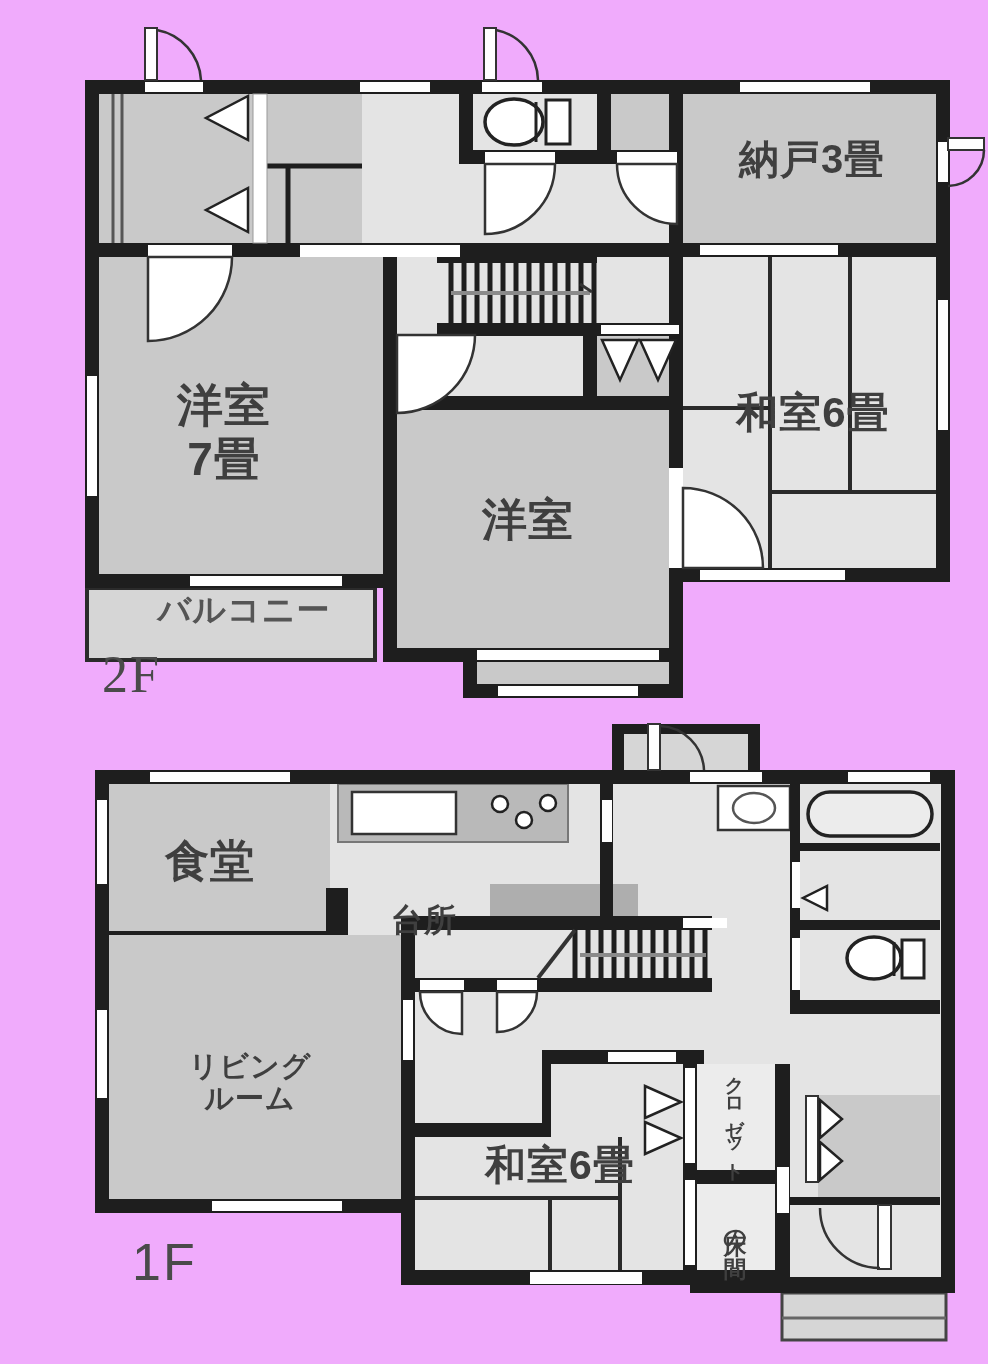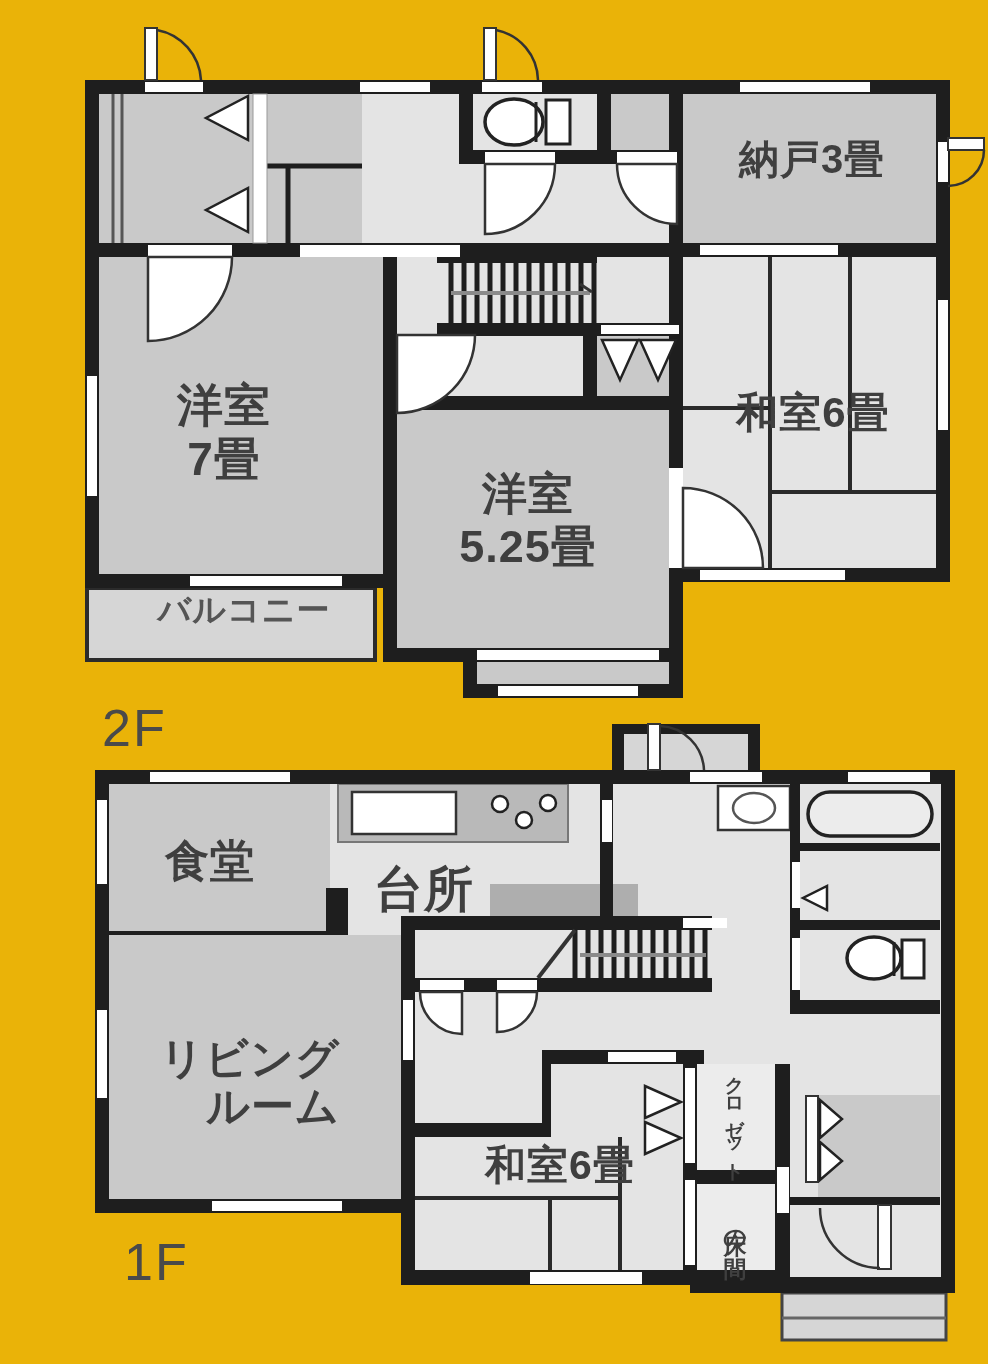--- a/index.html
+++ b/index.html
@@ -1,16 +1,16 @@
 <!DOCTYPE html>
 <html><head>
 <meta charset="utf-8">
 <style>
   html,body{margin:0;padding:0;background:#ffffff;}
-  #plan{position:relative;width:988px;height:1364px;background:#eab308;overflow:hidden;
+  #plan{position:relative;width:988px;height:1364px;background:#f0abfc;overflow:hidden;
         font-family:"Liberation Sans",sans-serif;}
   #plan svg{position:absolute;left:0;top:0;}
   .lbl{position:absolute;transform:translate(-50%,-50%);color:#3f3f3f;font-weight:600;
        text-align:center;white-space:nowrap;line-height:1.18;letter-spacing:1px;}
   .floorlbl{position:absolute;color:#4a4a4a;font-weight:400;font-size:52px;letter-spacing:2px;}
   .vert{writing-mode:vertical-rl;text-orientation:upright;transform:translate(-50%,-50%);
         letter-spacing:0px;line-height:1;}
 </style>
 </head>
 <body>
@@ -272,31 +272,30 @@
   </g>
 </svg>
 
   <div class="lbl" style="left:812px;top:160px;font-size:40px;">納戸3畳</div>
   <div class="lbl" style="left:224px;top:432px;font-size:46px;">
     <div>洋室</div>
     <div>7畳</div>
   </div>
   <div class="lbl" style="left:528px;top:520px;font-size:45px;">
     <div>洋室</div>
-    <div>5.25畳</div>
   </div>
   <div class="lbl" style="left:813px;top:413px;font-size:42px;">和室6畳</div>
   <div class="lbl" style="left:244px;top:610px;font-size:33px;color:#555;">バルコニー</div>
-  <div class="floorlbl" style="left:102px;top:698px;">2F</div>
+  <div class="floorlbl" style="left:102px;top:645px;font-family:Liberation Serif, serif;">2F</div>
 
   <div class="lbl" style="left:210px;top:861px;font-size:44px;">
     <div>食堂</div>
   </div>
-  <div class="lbl" style="left:424px;top:890px;font-size:49px;">台所</div>
-  <div class="lbl" style="left:250px;top:1082px;font-size:43px;line-height:1.12;text-align:right;">
+  <div class="lbl" style="left:424px;top:921px;font-size:32px;">台所</div>
+  <div class="lbl" style="left:250px;top:1082px;font-size:29px;line-height:1.12;">
     <div>リビング</div>
     <div>ルーム</div>
   </div>
   <div class="lbl" style="left:560px;top:1165px;font-size:41px;">和室6畳</div>
   <div class="lbl vert" style="left:735px;top:1117px;font-size:19px;">クロゼット</div>
   <div class="lbl vert" style="left:735px;top:1227px;font-size:23px;">床の間</div>
-  <div class="floorlbl" style="left:124px;top:1232px;">1F</div>
+  <div class="floorlbl" style="left:132px;top:1232px;">1F</div>
 </div>
 
 </body></html>

